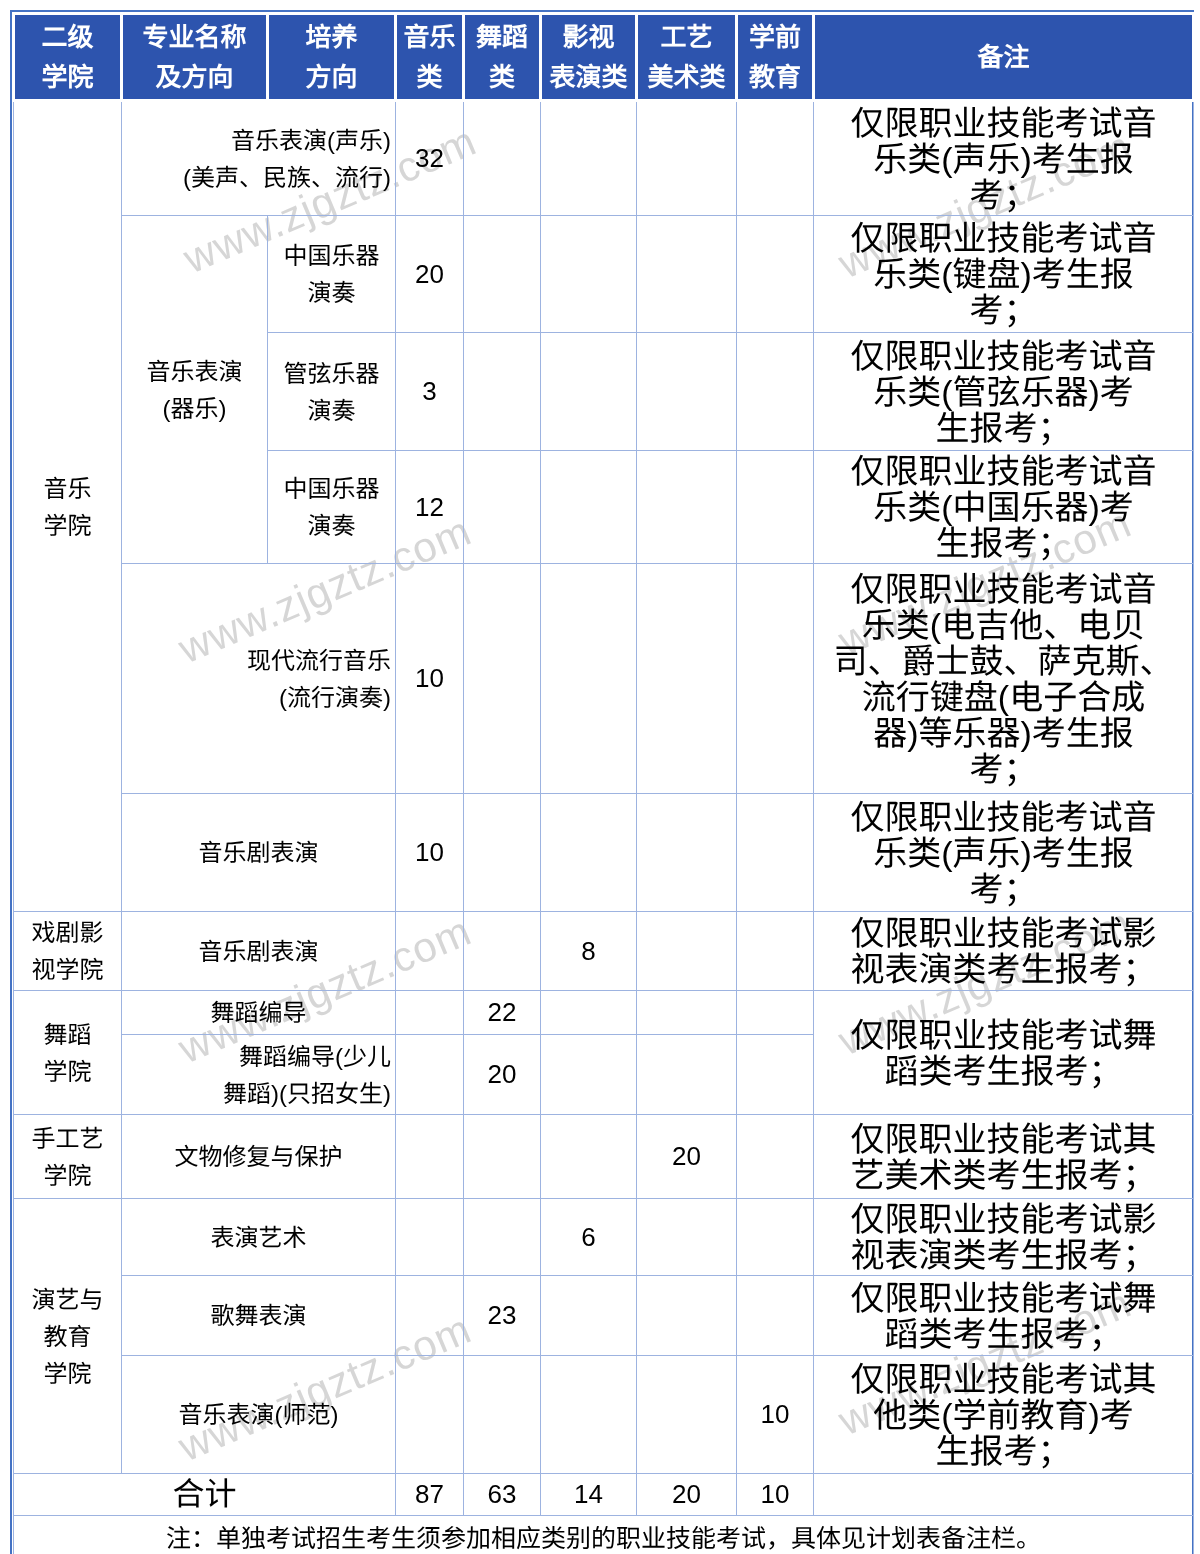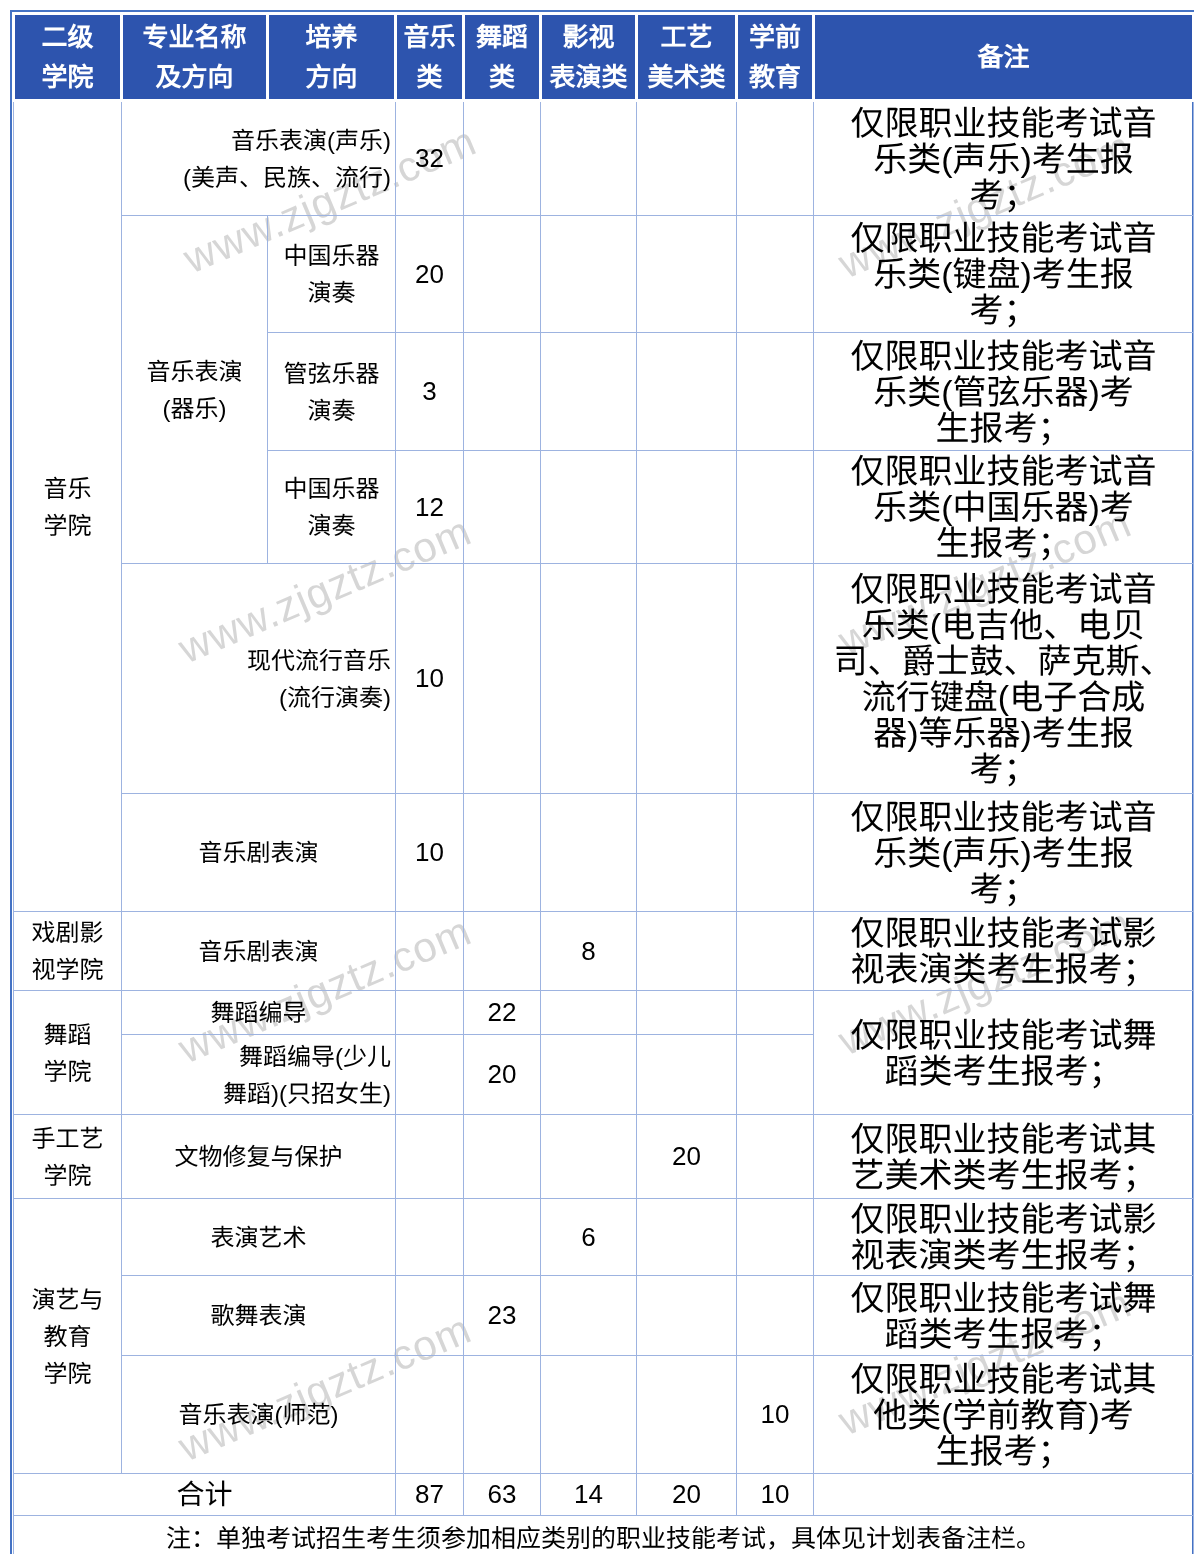--- a/index.html
+++ b/index.html
@@ -53,21 +53,21 @@
   td{
     border:1px solid #9db3e0;
     color:#000000;
     font-size:24px;
     line-height:37px;
     background:transparent;
   }
   td.left{ text-align:right; padding-left:8px; }
   td.num{ font-size:26px; }
   td.remark{ font-size:34px; line-height:36px; }
-  td.total-label{ font-size:28px; }
+  td.total-label{ font-size:32px; }
   td.note{ font-size:25px; }
 </style>
 </head>
 <body>
 
 <div class="watermark" style="left:330px; top:200px;">www.zjgztz.com</div>
 <div class="watermark" style="left:985px; top:205px;">www.zjgztz.com</div>
 <div class="watermark" style="left:325px; top:590px;">www.zjgztz.com</div>
 <div class="watermark" style="left:985px; top:582px;">www.zjgztz.com</div>
 <div class="watermark" style="left:325px; top:990px;">www.zjgztz.com</div>

